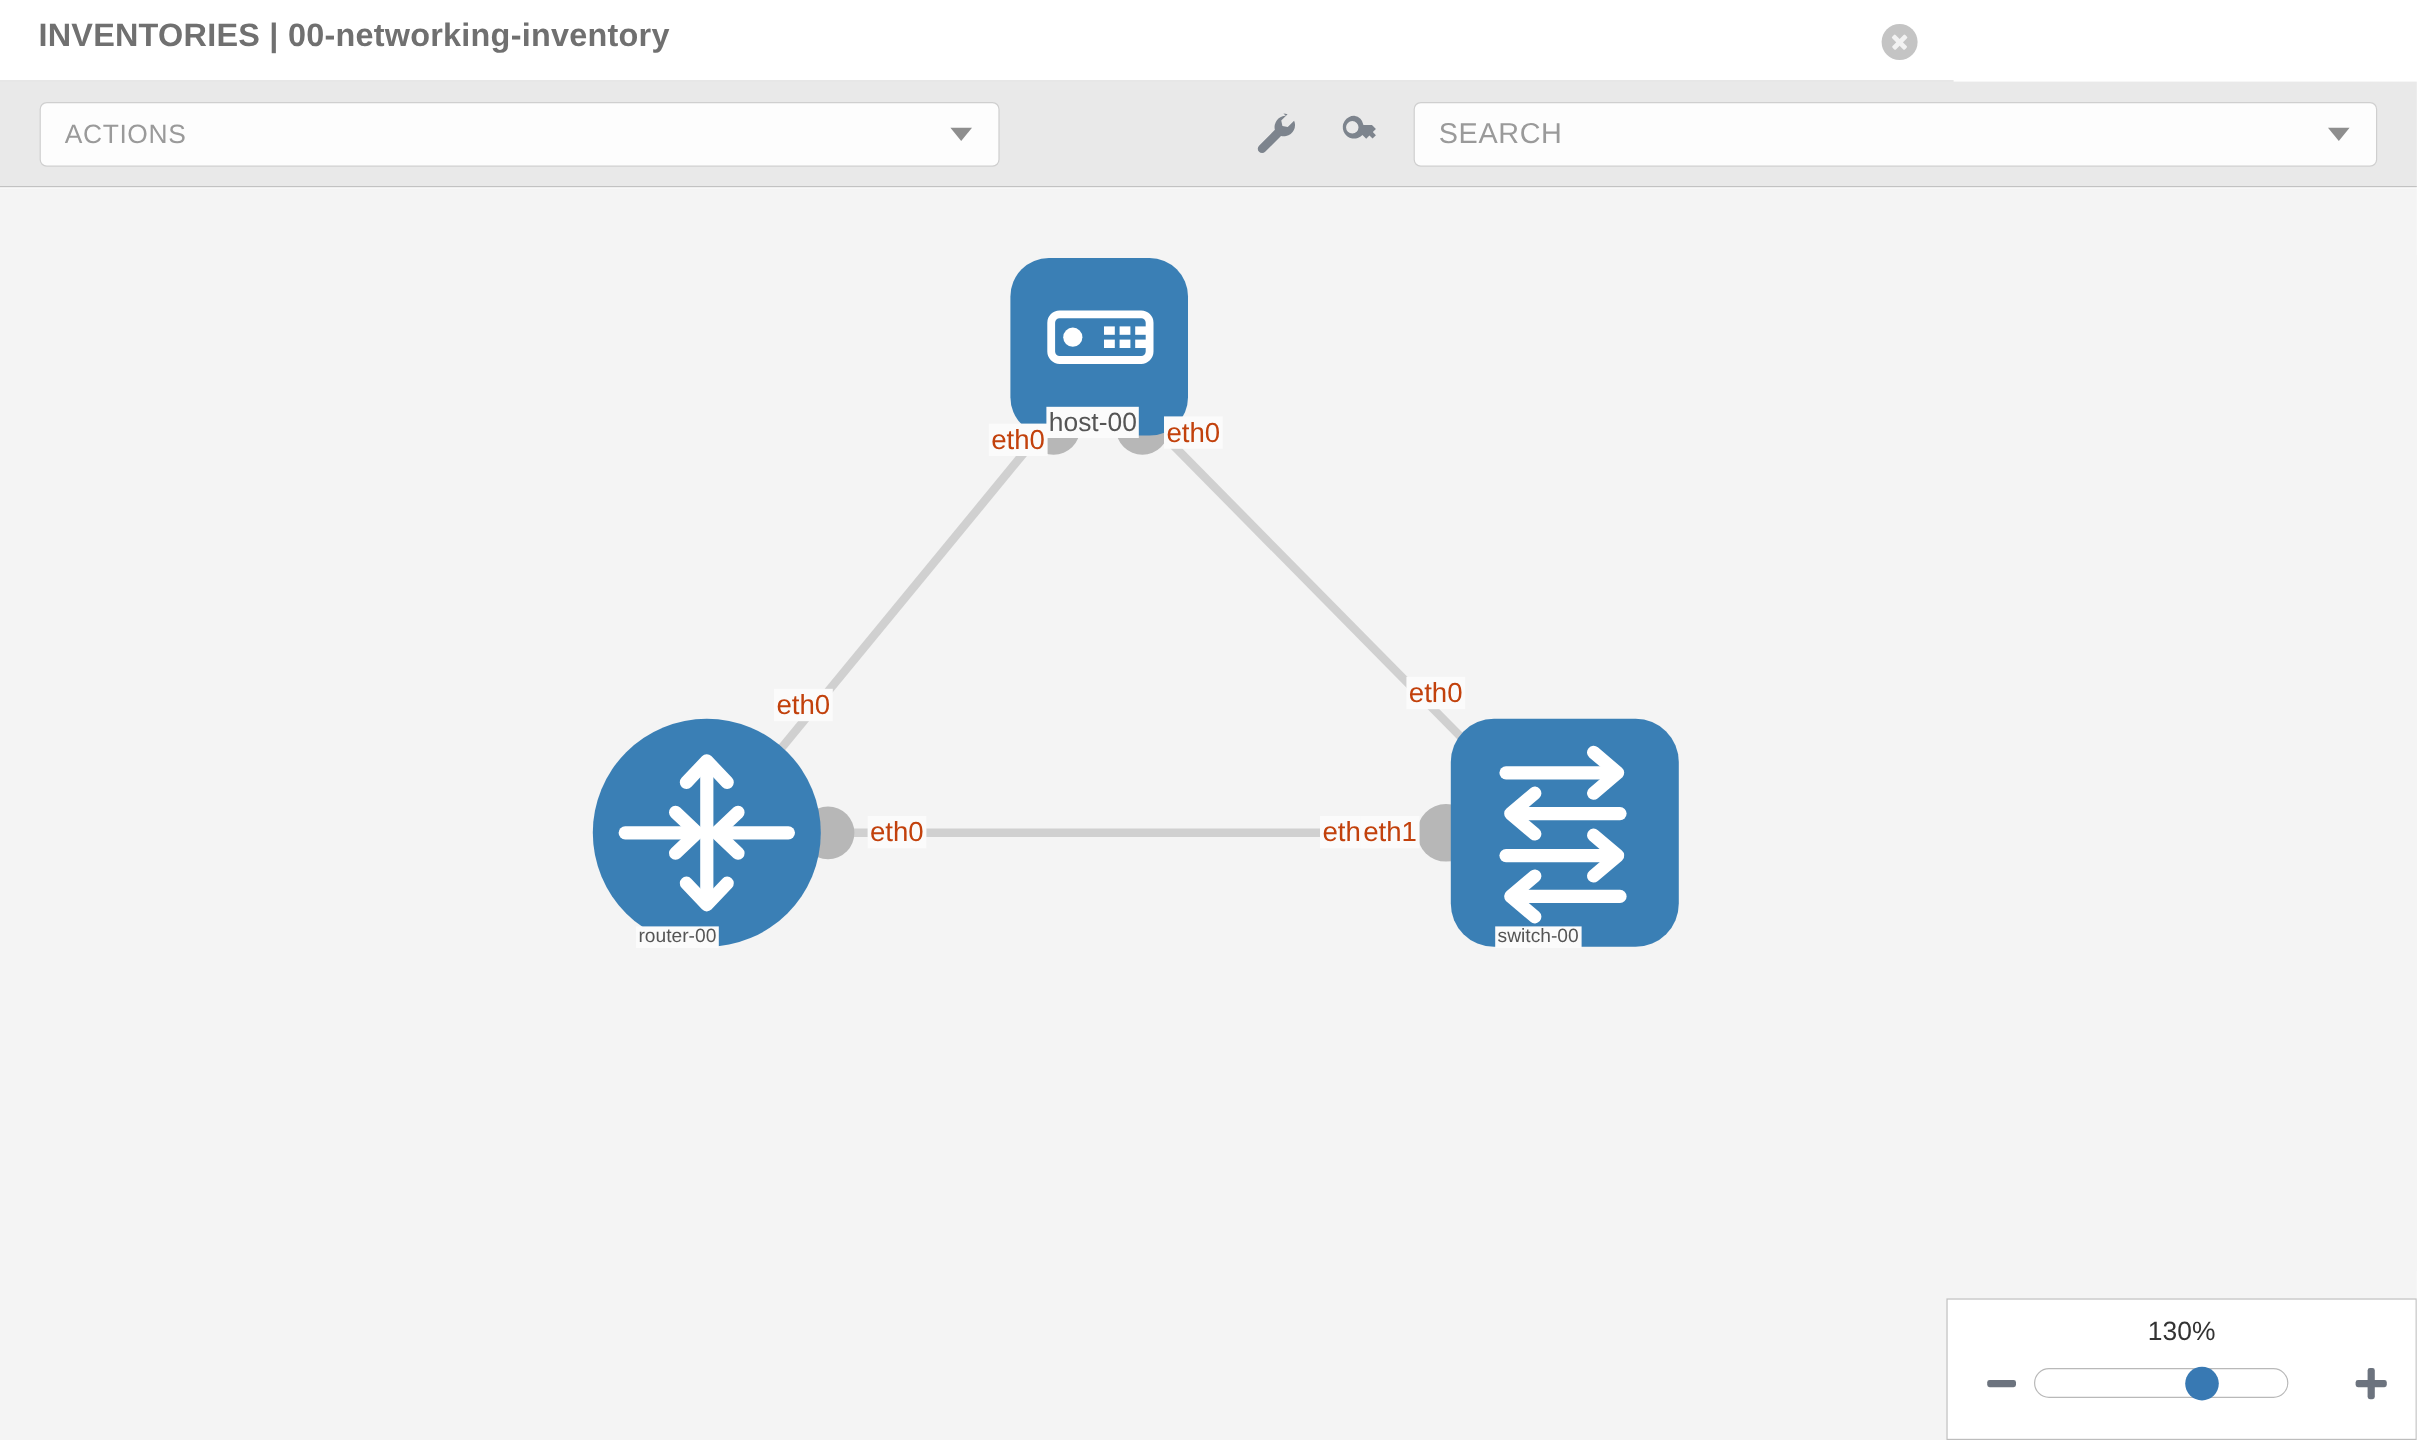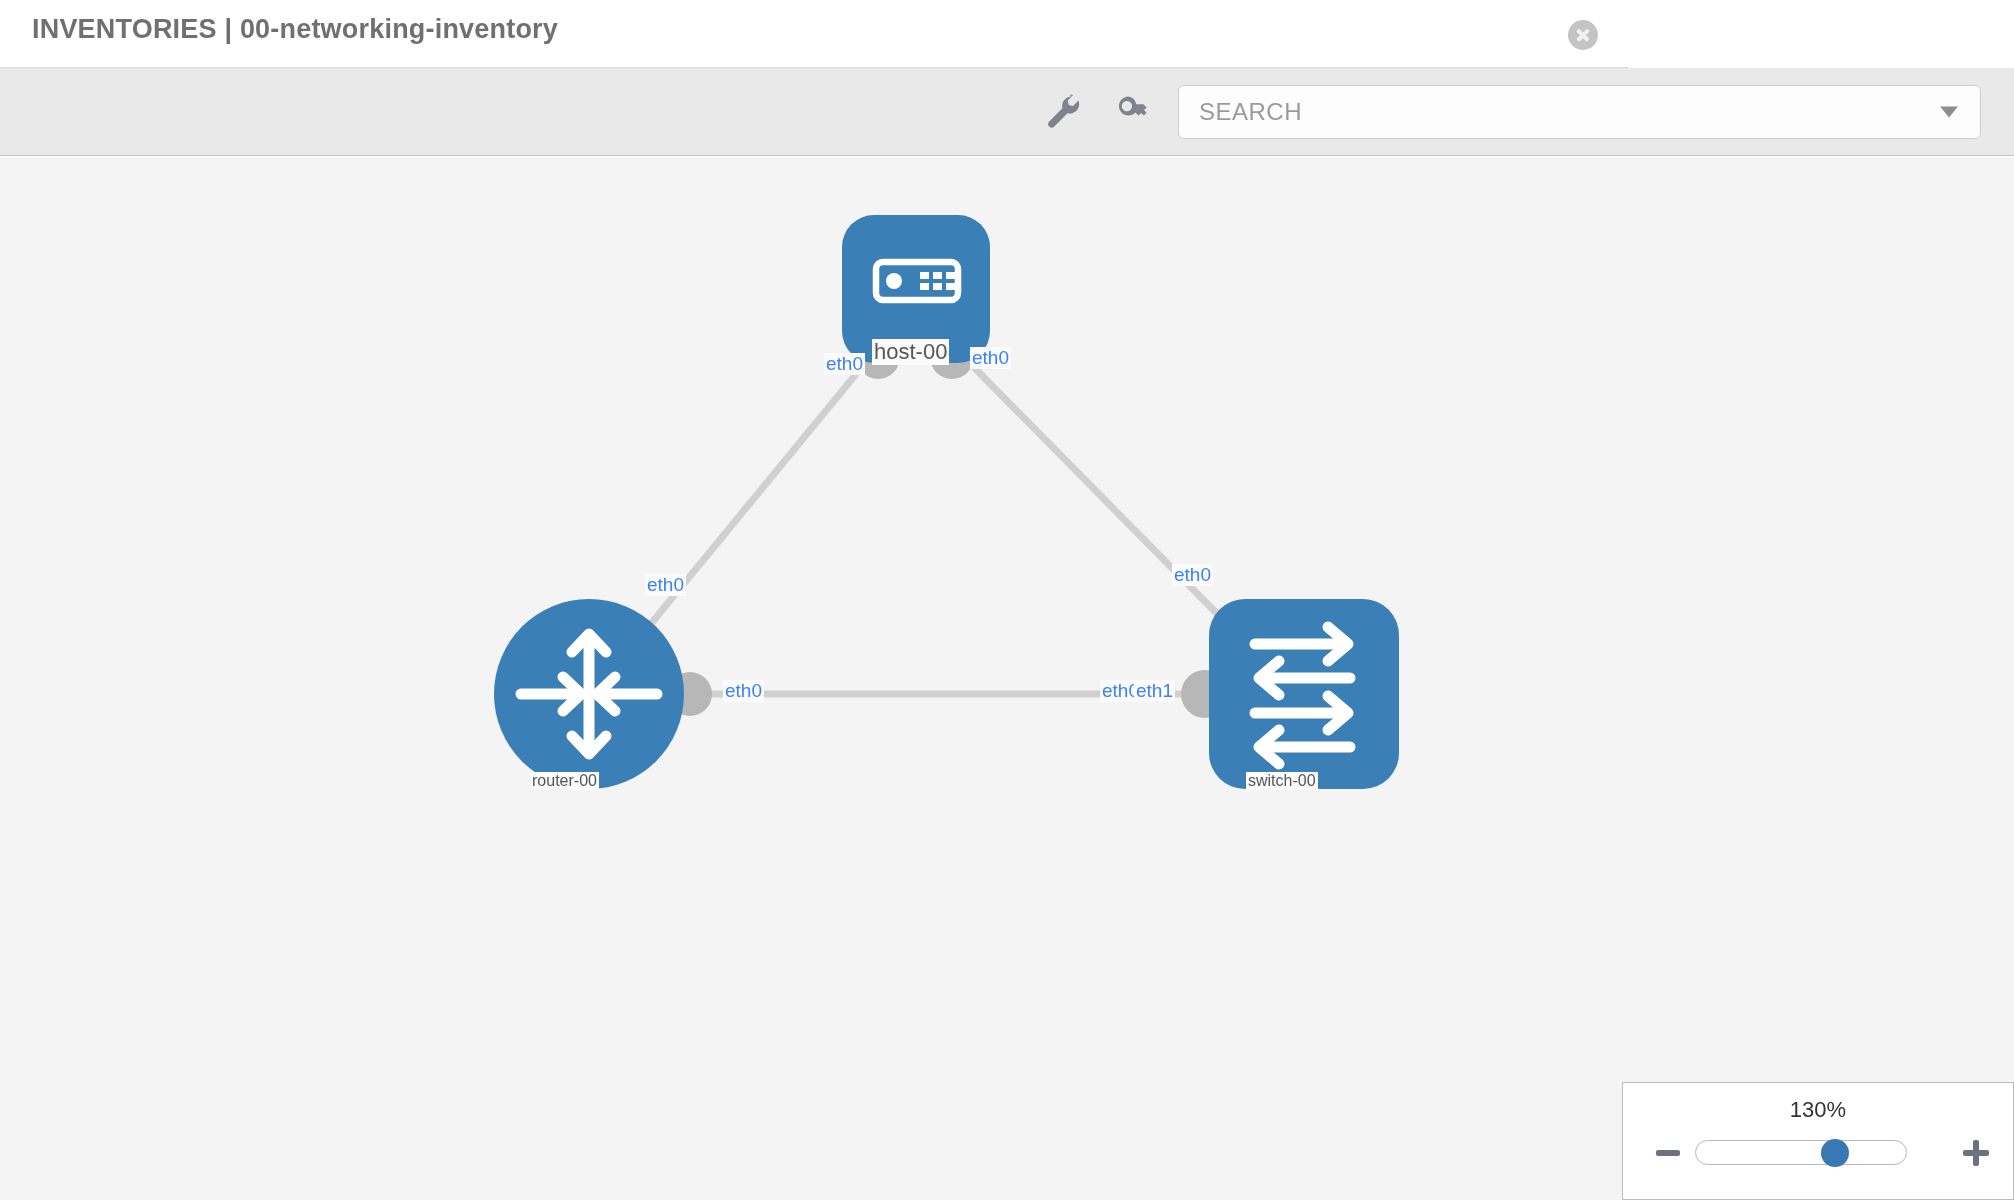--- a/index.html
+++ b/index.html
@@ -102,21 +102,21 @@
 
   .node-label {
     position: absolute;
     font-size: 16px; color: #555555;
     background: #fbfbfb;
     white-space: nowrap;
     padding: 0 2px;
   }
   .if-label {
     position: absolute;
-    font-size: 19px; color: #3b82f6;
+    font-size: 23px; color: #c2410c;
     background: #fbfbfb;
     white-space: nowrap;
     padding: 0 2px;
   }
 
   
   .zoom-panel {
     position: absolute; left: 1622px; top: 1082px;
     width: 392px; height: 118px;
     background: #ffffff;
@@ -160,20 +160,24 @@
 </head>
 <body>
 
 <div class="header">
   <div class="page-title">INVENTORIES | 00-networking-inventory</div>
   <div class="close-btn"></div>
 </div>
 
 <div class="toolbar">
 
+  <div class="actions-select">
+    <span class="lbl">ACTIONS</span>
+    <span class="caret"></span>
+  </div>
 
   <div class="tool-icon wrench">
     <svg viewBox="0 0 44 44" aria-hidden="true">
       <path d="M30.5 6.5a9.4 9.4 0 0 0-9.1 11.7L8.2 31.4a3.6 3.6 0 0 0 0 5.1 3.6 3.6 0 0 0 5.1 0l13.2-13.2a9.4 9.4 0 0 0 11.7-9.1c0-1.3-.3-2.5-.8-3.6l-5.3 5.3-4.4-1-1-4.4 5.3-5.3c-1.1-.5-2.3-.7-3.5-.7z" fill="#7d848d"></path>
     </svg>
   </div>
 
   <div class="tool-icon key">
     <svg viewBox="0 0 44 44" aria-hidden="true">
       <path d="M18.5 6.5a9.5 9.5 0 1 0 6.9 16l3.1 3.1 2.7-2.7 2.6 2.6 2.8-2.8-2.6-2.6 2.6-2.6-3.3-3.3h-7.1a9.5 9.5 0 0 0-7.7-7.7zm-1.6 4.4a5.2 5.2 0 1 1 0 10.4 5.2 5.2 0 0 1 0-10.4z" fill="#7d848d"></path>

